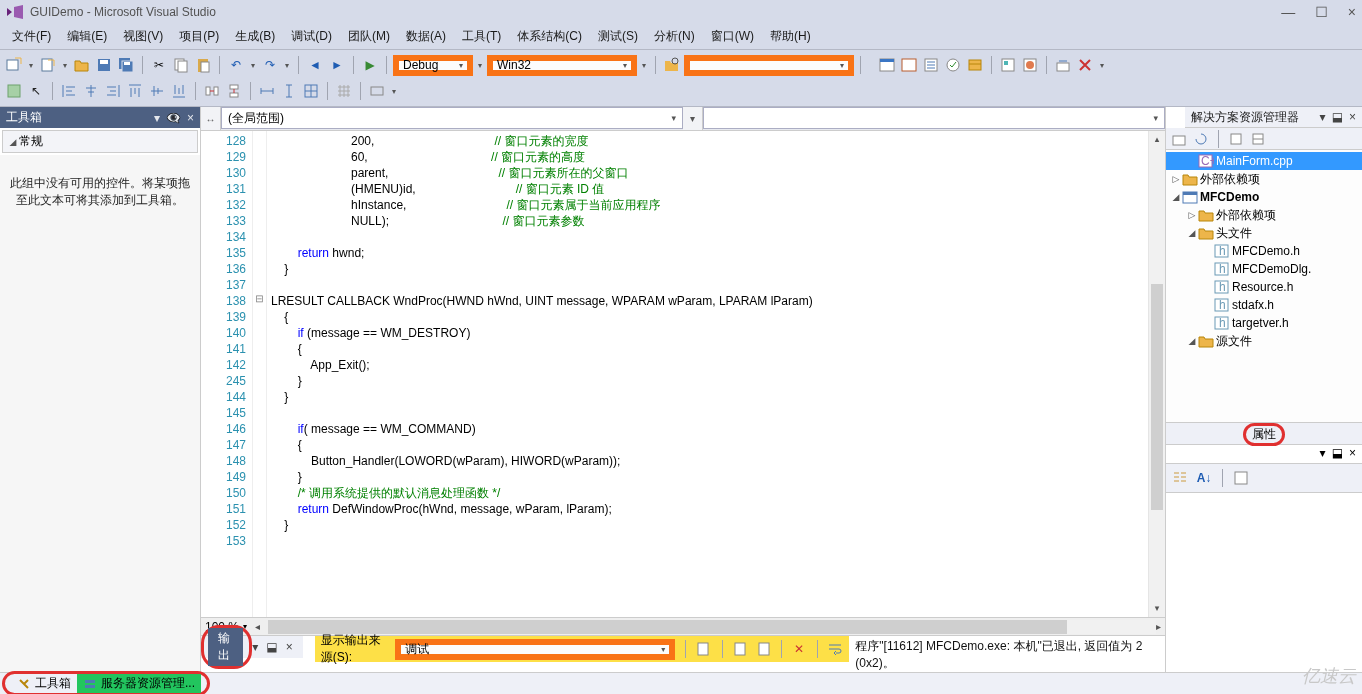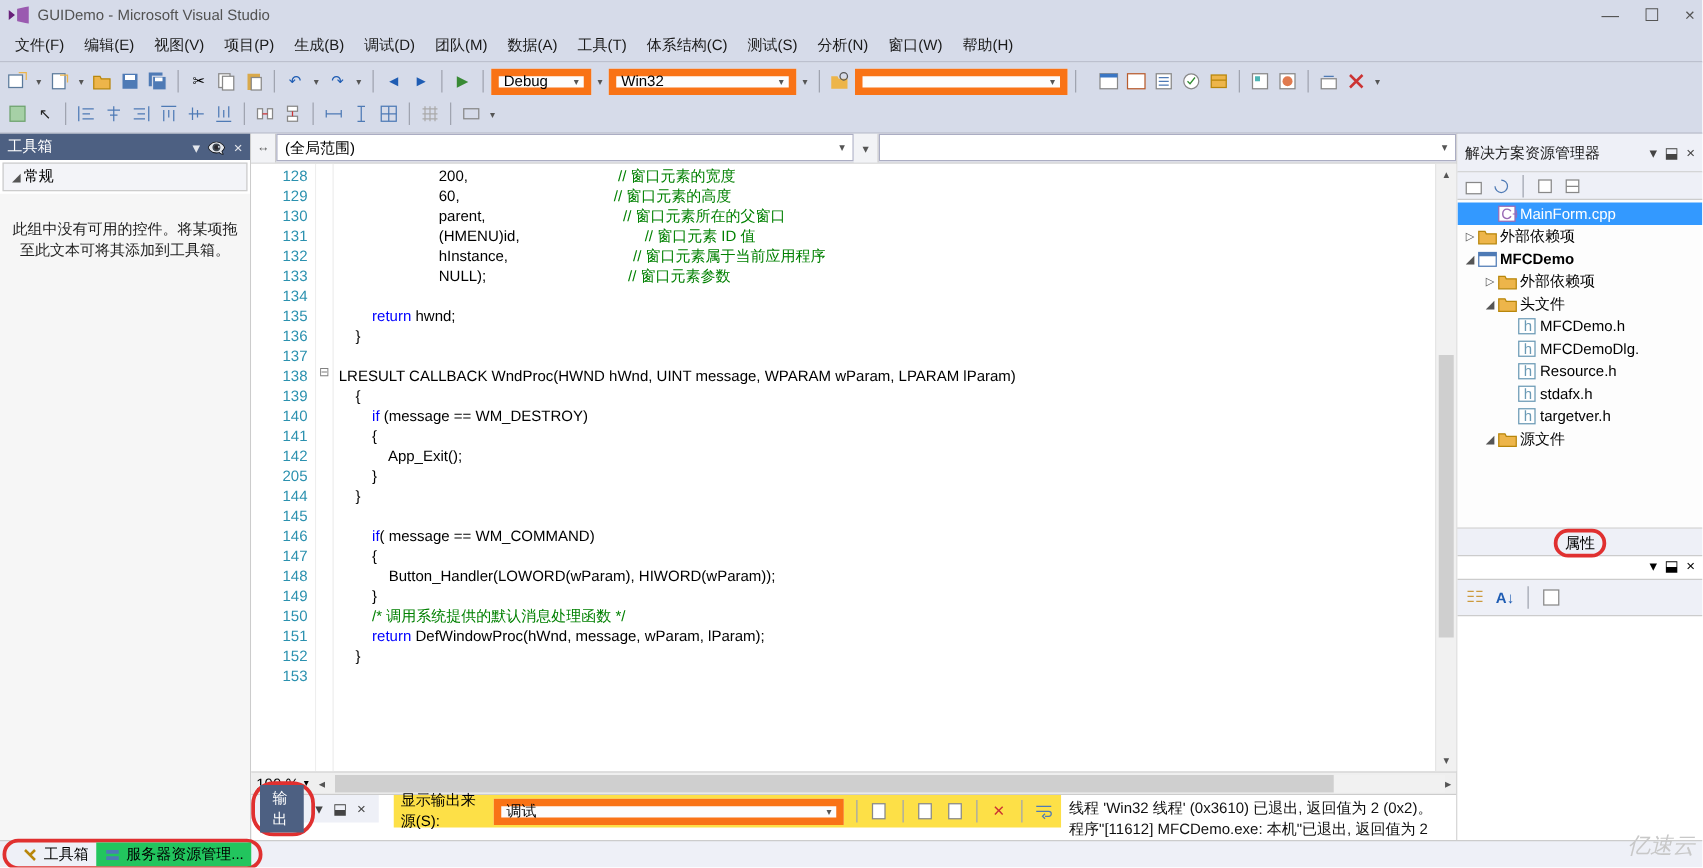--- a/index.html
+++ b/index.html
@@ -50,21 +50,21 @@
 .scroll-h .thumb { position: absolute; left: 0; top: 0; width: 90%; height: 100%; background: #cfcfcf; }
 .output-pane { display: flex; flex-direction: row; border-top: 1px solid #ccc; }
 .red-ring { border: 3px solid #e03030; border-radius: 18px; padding: 0 6px; }
 .output-header { background: #eef0f7; height: 22px; display: flex; align-items: center; }
 .output-header .title { background: #4d6082; color: #fff; padding: 2px 10px; margin-left: -2px;}
 .output-header .spacer { flex: 1; }
 .output-header .right { display: flex; gap: 8px; padding-right: 10px; color: #444; }
 .output-toolbar { background: #fde047; height: 26px; display: flex; align-items: center; padding: 0 6px; gap: 6px; margin-left: 12px; }
 .output-body { height: 36px; background: #fff; font-family: SimSun, monospace; font-size: 12px; padding: 2px 6px; color: #111; overflow: hidden; }
 .right-pane { width: 197px; display: flex; flex-direction: column; border-left: 1px solid #ccc; }
-.rp-header { background: #eef0f7; height: 31px; display: flex; align-items: center; padding: 0 6px; color: #1a1a1a; border-bottom: 1px solid #ccc;}
+.rp-header { background: #eef0f7; height: 21px; display: flex; align-items: center; padding: 0 6px; color: #1a1a1a; border-bottom: 1px solid #ccc; margin-left: 19px;}
 .rp-header .right { margin-left: auto; display: flex; gap: 6px; color: #444; }
 .rp-toolbar { background: #eef0f7; height: 22px; display: flex; align-items: center; gap: 4px; padding: 0 4px; border-bottom: 1px solid #ccc; }
 .rp-toolbar .btn { width: 18px; height: 18px; display: inline-flex; align-items: center; justify-content: center; cursor: pointer; }
 .tree { flex: 1; background: #fdfdfd; overflow: auto; padding: 2px 0; }
 .tree-row { display: flex; align-items: center; height: 18px; padding-right: 4px; cursor: pointer; }
 .tree-row.selected { background: #3399ff; color: #fff; }
 .tw { display: inline-block; width: 12px; text-align: center; font-size: 9px; color: #555; }
 .ticon { width: 16px; height: 14px; display: inline-flex; align-items: center; justify-content: center; margin-right: 2px; }
 .tree-label { white-space: nowrap; }
 .bold { font-weight: bold; }
@@ -400,21 +400,21 @@
           <div>133</div>
           <div>134</div>
           <div>135</div>
           <div>136</div>
           <div>137</div>
           <div>138</div>
           <div>139</div>
           <div>140</div>
           <div>141</div>
           <div>142</div>
-          <div>205</div>
+          <div>245</div>
           <div>144</div>
           <div>145</div>
           <div>146</div>
           <div>147</div>
           <div>148</div>
           <div>149</div>
           <div>150</div>
           <div>151</div>
           <div>152</div>
           <div>153</div>
@@ -504,21 +504,20 @@
         <span class="tb-sep"></span>
         <span class="tb-btn" style="color:#c33">✕</span>
         <span class="tb-sep"></span>
         <span class="tb-btn">
             <svg width="16" height="16">
               <path d="M2 4 h12 M2 8 h10 a2 2 0 0 1 0 4 h-3 M9 10 l-2 2 l2 2" fill="none" stroke="#4e7ab5"></path>
             </svg>
           </span>
       </div>
       <div class="output-body">
-        <div>线程 'Win32 线程' (0x3610) 已退出, 返回值为 2 (0x2)。</div>
         <div>程序"[11612] MFCDemo.exe: 本机"已退出, 返回值为 2 (0x2)。</div>
       </div>
     </div>
   </div>
 
   <div class="right-pane">
     <div class="rp-header">
       <span>解决方案资源管理器</span>
       <div class="right">
         <span>▾</span>

